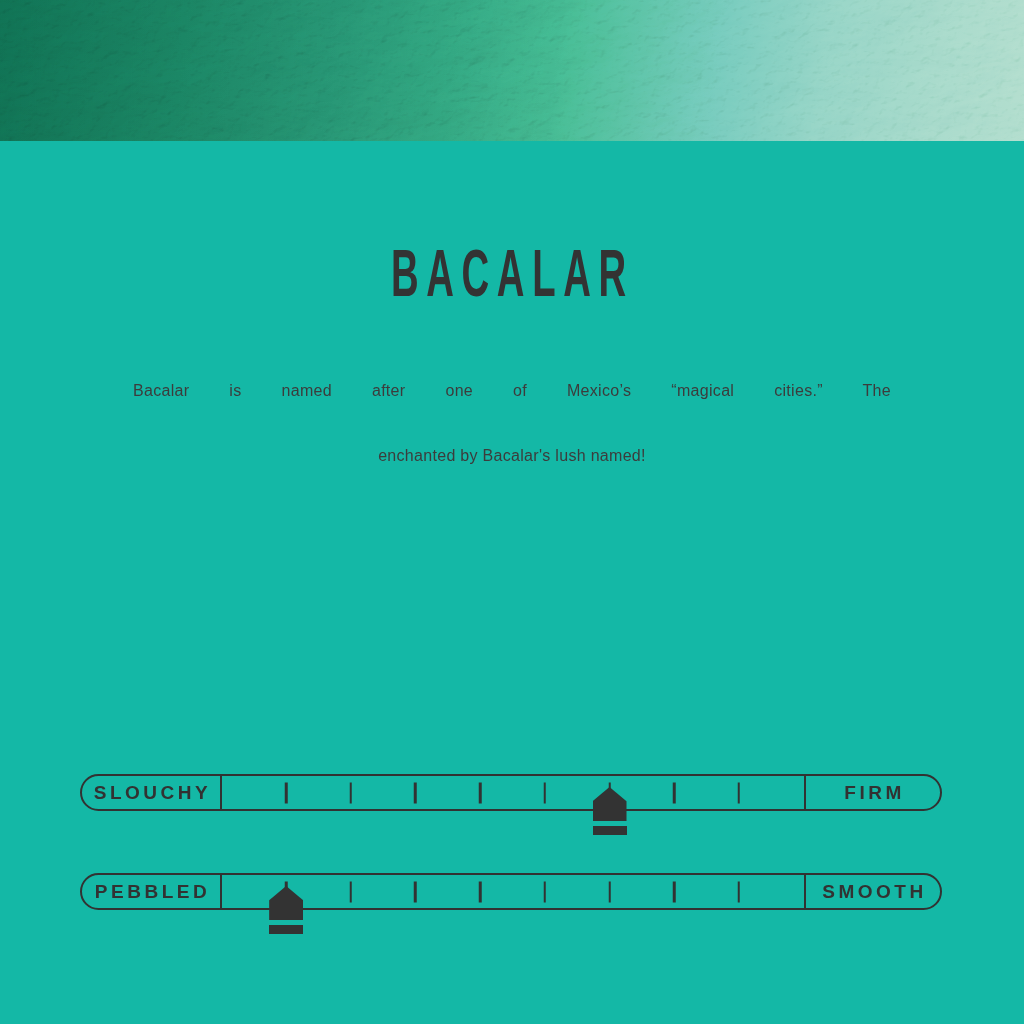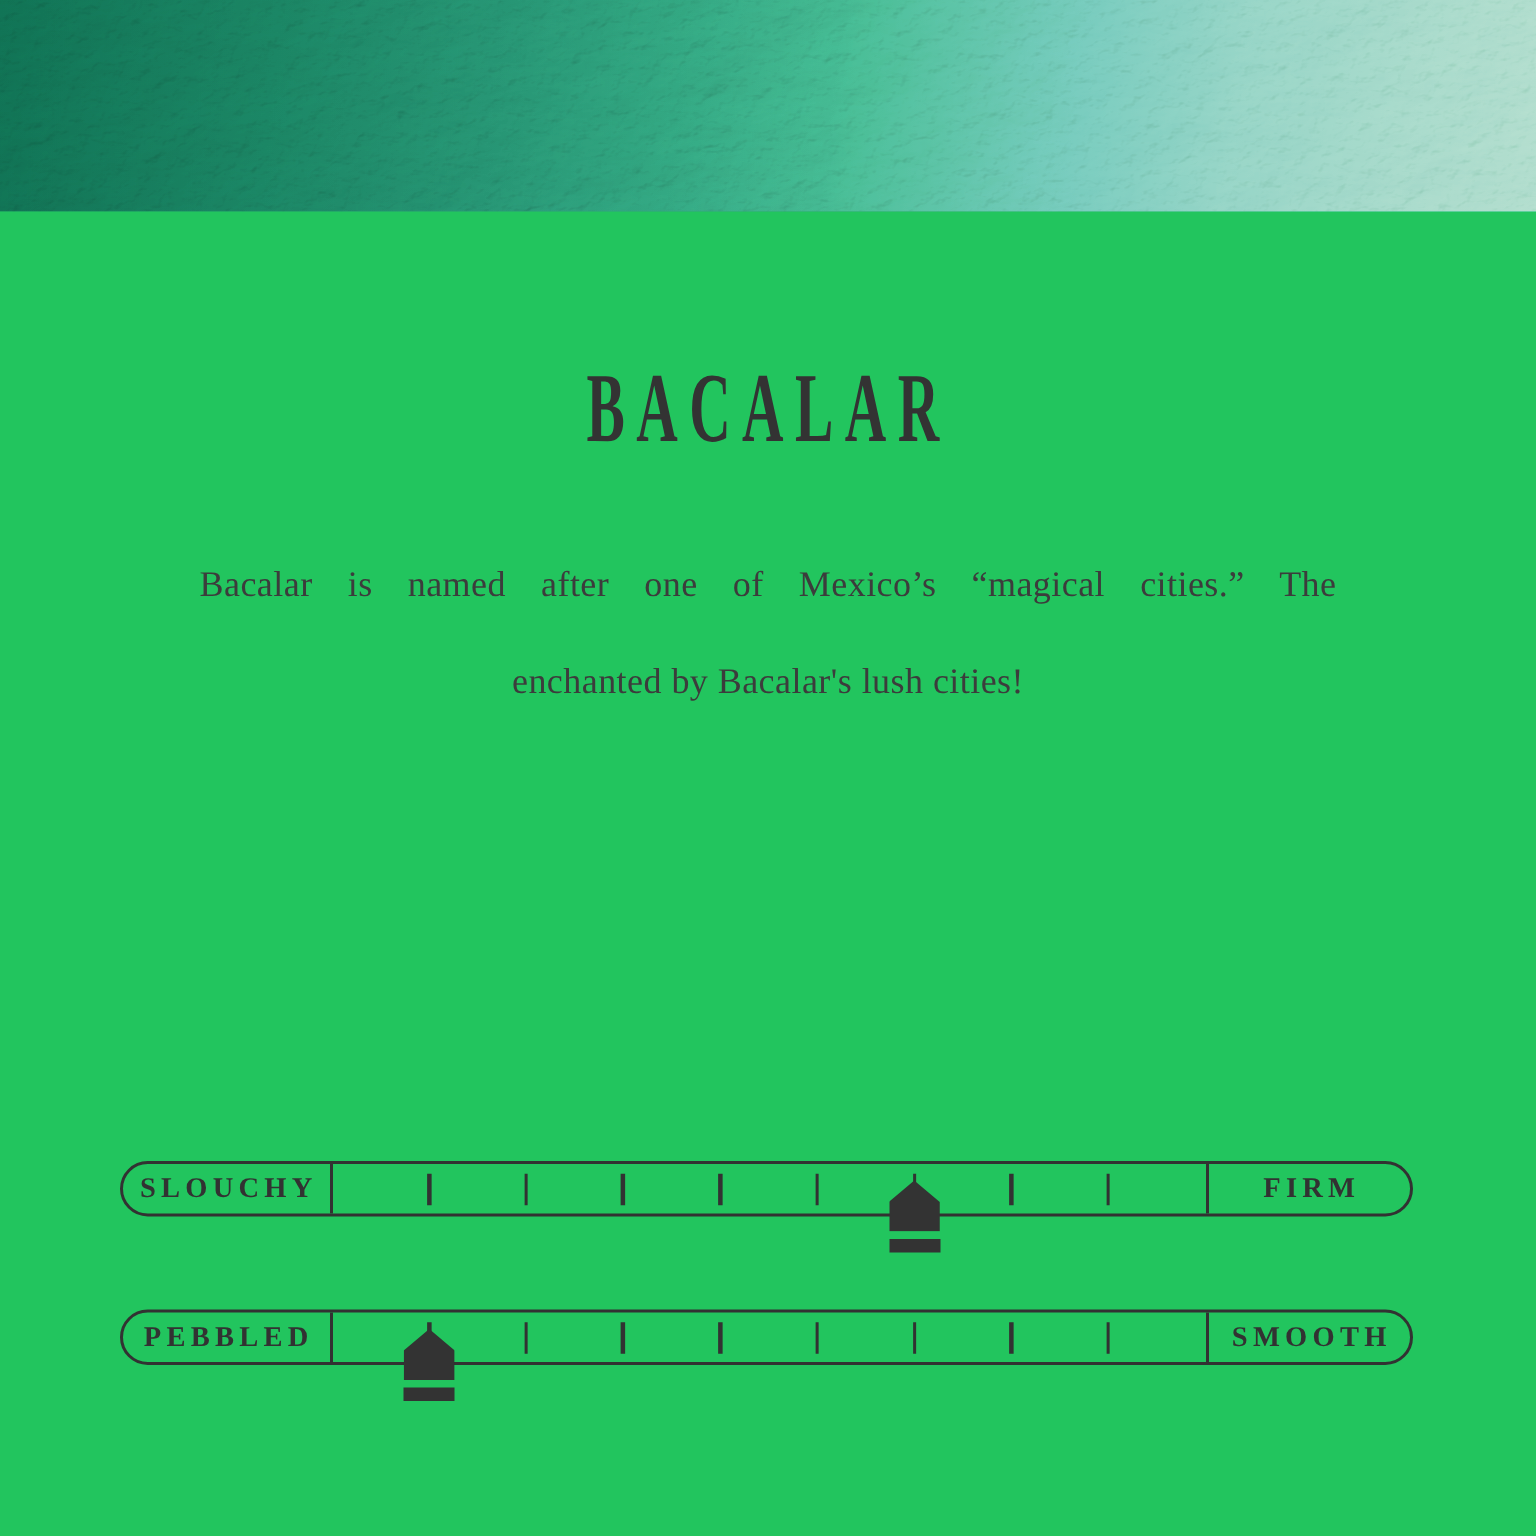--- a/index.html
+++ b/index.html
@@ -2,21 +2,21 @@
 <html><head>
 <meta charset="utf-8">
 <style>
   html,body{margin:0;padding:0;}
   body{
     width:1024px;height:1024px;
     background:#e2e2e1;
     font-family:"Liberation Sans",sans-serif;
     -webkit-font-smoothing:antialiased;
   }
-  .canvas{position:relative;width:1024px;height:1024px;background:#22c55e;overflow:hidden;font-family:Liberation Serif, serif;}
+  .canvas{position:relative;width:1024px;height:1024px;background:#14b8a6;overflow:hidden;}
 
   
   .banner{
     position:absolute;top:0;left:0;width:1024px;height:141px;
     background:linear-gradient(96deg,
       #0b4f3a 0%, #125c45 18%, #1a6750 32%, #23745a 44%,
       #2f8065 54%, #4f9c80 68%, #68b295 80%, #74bd9e 91%, #7bc4a4 100%);
   }
   .banner svg{position:absolute;inset:0;width:100%;height:100%;}
   .banner .wrinkle{mix-blend-mode:multiply;opacity:.38;}
@@ -26,21 +26,21 @@
   .title-wrap{position:absolute;top:238px;left:0;width:1024px;text-align:center;margin:0;}
   .title{
     display:inline-block;white-space:nowrap;
     font-size:66px;line-height:70px;font-weight:700;
     letter-spacing:.20em;color:#333;
     transform:scaleX(.58);transform-origin:50% 50%;
   }
 
   
   .description{position:absolute;top:358px;left:133px;width:758px;color:#3c3c3c;}
-  .dline{margin:0;font-size:24px;line-height:65px;letter-spacing:.3px;}
+  .dline{margin:0;font-size:16px;line-height:65px;letter-spacing:.3px;}
   .dline.j{text-align:justify;text-align-last:justify;}
   .dline.c{text-align:center;}
 
   
   .scale{
     position:absolute;left:80px;width:862px;height:37px;
     box-sizing:border-box;border:2.5px solid #323232;border-radius:18.5px;
     display:flex;background:transparent;
   }
   #scale-feel{top:774px;}
@@ -92,21 +92,21 @@
       <rect width="100%" height="100%" filter="url(#fGrain)"></rect>
     </svg>
   </div>
 
   <h1 class="title-wrap">
     <span class="title">BACALAR</span>
   </h1>
 
   <div class="description">
     <p class="dline j">Bacalar is named after one of Mexico’s “magical cities.” The</p>
-    <p class="dline c">enchanted by Bacalar's lush cities!</p>
+    <p class="dline c">enchanted by Bacalar's lush named!</p>
   </div>
 
   <div class="scale" id="scale-feel">
     <div class="sec l">
       <span>SLOUCHY</span>
     </div>
     <div class="track">
       <i class="tick" style="left:11.111%"></i>
       <i class="tick" style="left:22.222%"></i>
       <i class="tick" style="left:33.333%"></i>

